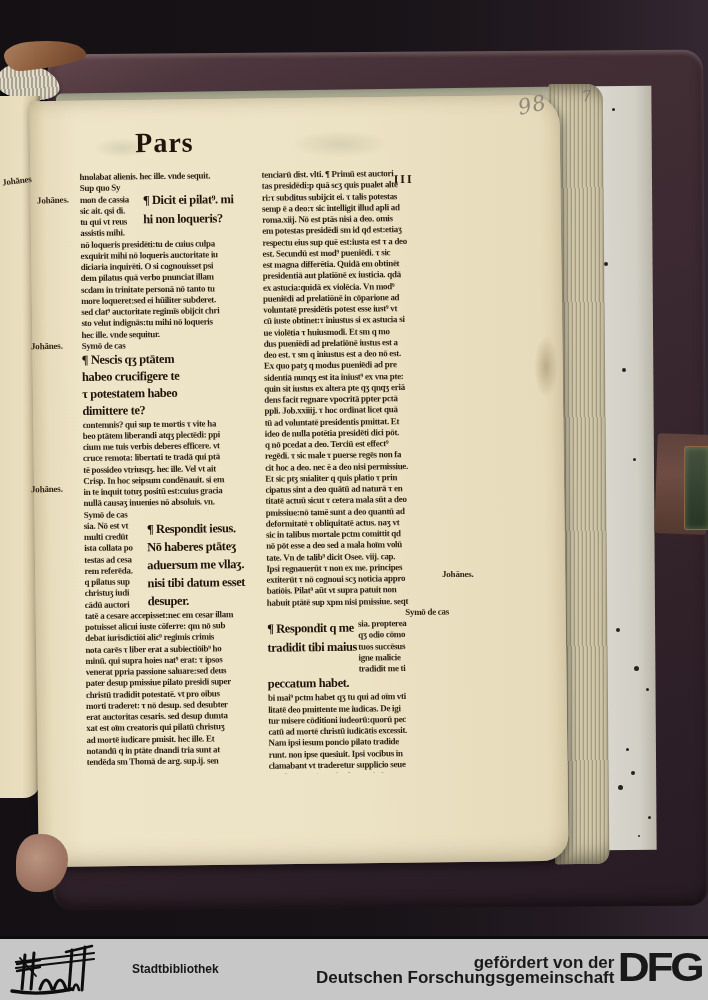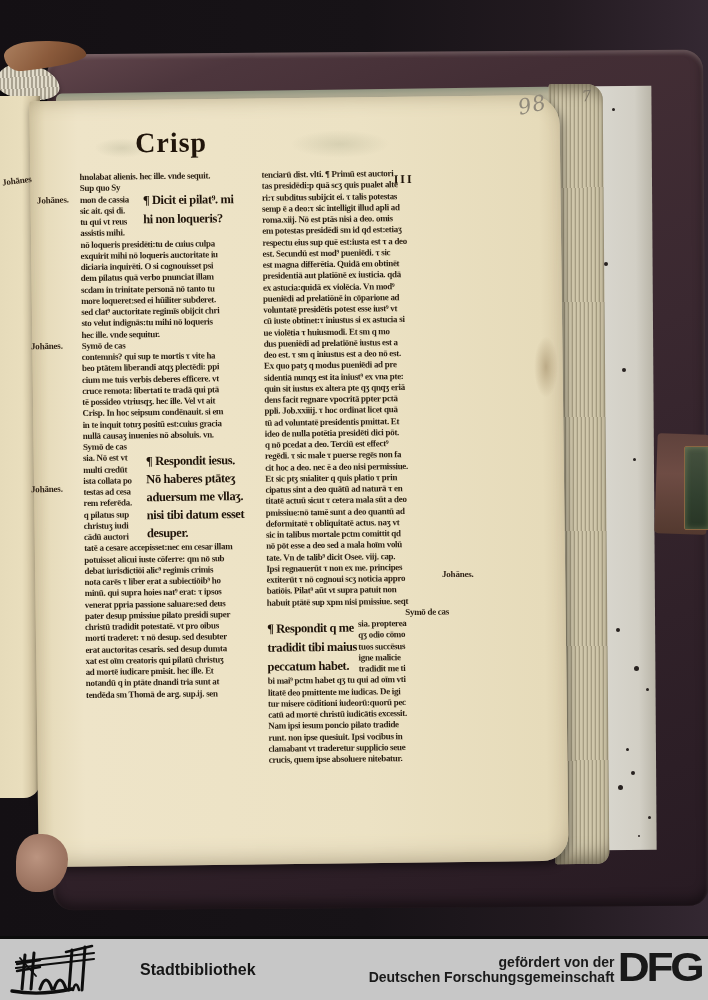--- a/index.html
+++ b/index.html
@@ -79,22 +79,22 @@
   .mnote1{left:2px;top:175px;width:40px;overflow:hidden;transform:rotate(-7deg);}
   .mnote2{left:37px;top:195px;transform:rotate(-2deg);}
   .mnote3{left:31px;top:341px;transform:rotate(-1deg);}
   .mnote4{left:31px;top:484px;transform:rotate(-1deg);}
   .mnote5{left:442px;top:569px;}
   
   .footer{position:absolute;left:0;top:936px;width:708px;height:64px;background:#c7c7c7;
           border-top:3px solid #0c0c0c;display:flex;align-items:center;box-sizing:border-box;
           font-family:"Liberation Sans","DejaVu Sans",sans-serif;}
   .logo-sketch{margin-left:10px;width:100px;height:54px;flex:none;}
-  .libname{margin-left:30px;font-size:16px;line-height:19px;font-weight:700;color:#161616;}
-  .fund{margin-left:auto;text-align:right;font-size:14px;line-height:15px;font-weight:700;color:#1a1a1a;}
+  .libname{margin-left:22px;font-size:12px;line-height:19px;font-weight:700;color:#161616;}
+  .fund{margin-left:auto;text-align:right;font-size:17px;line-height:15px;font-weight:700;color:#1a1a1a;}
   .dfg{margin:0 6px 6px 10px;font-size:41px;font-weight:700;letter-spacing:-3px;color:#191919;
        transform:scaleX(1.08);transform-origin:right center;line-height:54px;}
 </style>
 </head>
 <body>
 
 <div id="scene">
   <div class="cover"></div>
   <div class="headband"></div>
   <div class="tear"></div>
@@ -107,21 +107,21 @@
   <div class="page"></div>
   <div class="tailband"></div>
   <div class="stain"></div>
   <div class="ghost g1"></div>
   <div class="ghost g2"></div>
 
   <div class="folio">98</div>
   <div class="corner-mark">7</div>
 
   <div class="content">
-    <div class="hdr-pars">Crisp</div>
+    <div class="hdr-pars">Pars</div>
     <div class="hdr-iii">III</div>
     <div class="col left" id="col-left">
         <div class="line">hnolabat alienis. hec ille. vnde sequit.</div>
         <div class="lemma-row">
           <div class="lemma-side">
             <div class="line">Sup quo Sy</div>
             <div class="line">mon de cassia</div>
             <div class="line">sic ait. qsi di.</div>
             <div class="line">tu qui vt reus</div>
             <div class="line">assistis mihi.</div>
@@ -135,20 +135,26 @@
         <div class="line">exquirit mihi nō loqueris auctoritate iu</div>
         <div class="line">diciaria inquirēti. O si cognouisset psi</div>
         <div class="line">dem pilatus quā verbo pnunciat illam</div>
         <div class="line">scdam in trinitate personā nō tanto tu</div>
         <div class="line">more loqueret:sed ei hūiliter subderet.</div>
         <div class="line">sed clat⁹ auctoritate regimīs obijcit chri</div>
         <div class="line">sto velut indignās:tu mihi nō loqueris</div>
         <div class="line">hec ille. vnde sequitur.</div>
         <div class="line">Symō de cas</div>
         <div class="lemma-row">
+          <div class="lemma-big" style="margin-top: 0px;">
+            <div class="big-line" style="line-height: 16.875px;">¶ Nescis qʒ ptātem</div>
+            <div class="big-line" style="line-height: 16.875px;">habeo crucifigere te</div>
+            <div class="big-line" style="line-height: 16.875px;">τ potestatem habeo</div>
+            <div class="big-line" style="line-height: 16.875px;">dimittere te?</div>
+          </div>
         </div>
         <div class="line">contemnis? qui sup te mortis τ vite ha</div>
         <div class="line">beo ptātem liberandi atqʒ plectēdi: ppi</div>
         <div class="line">cium me tuis verbis deberes efficere. vt</div>
         <div class="line">cruce remota: libertati te tradā qui ptā</div>
         <div class="line">tē possideo vtriusqʒ. hec ille. Vel vt ait</div>
         <div class="line">Crisp. In hoc seipsum condēnauit. si em</div>
         <div class="line">in te inquit totuʒ positū est:cuius gracia</div>
         <div class="line">nullā causaʒ inuenies nō absoluis. vn.</div>
         <div class="line">Symō de cas</div>
@@ -224,21 +230,21 @@
         <div class="line">tate. Vn de talib⁹ dicit Osee. viij. cap.</div>
         <div class="line">Ipsi regnauerūt τ non ex me. principes</div>
         <div class="line">extiterūt τ nō cognoui scʒ noticia appro</div>
         <div class="line">batiōis. Pilat⁹ aūt vt supra patuit non</div>
         <div class="line">habuit ptātē sup xpm nisi pmissiue. seqt</div>
         <div class="line t-right">Symō de cas</div>
         <div class="lemma-row side-right">
           <div class="lemma-big" style="margin-top: 0px;">
             <div class="big-line" style="line-height: 18.75px;">¶ Respondit q me</div>
             <div class="big-line" style="line-height: 18.75px;">tradidit tibi maius</div>
-            <div class="big-line" style="line-height: 18.75px;">peccatum habet.</div>
+            <div class="big-line" style="line-height: 18.75px; margin-top: 17px;">peccatum habet.</div>
           </div>
           <div class="lemma-side">
             <div class="line">sia. propterea</div>
             <div class="line">qʒ odio cōmo</div>
             <div class="line">tuos succēsus</div>
             <div class="line">igne malicie</div>
             <div class="line">tradidit me ti</div>
           </div>
         </div>
         <div class="line">bi mai⁹ pctm habet qʒ tu qui ad oīm vti</div>

